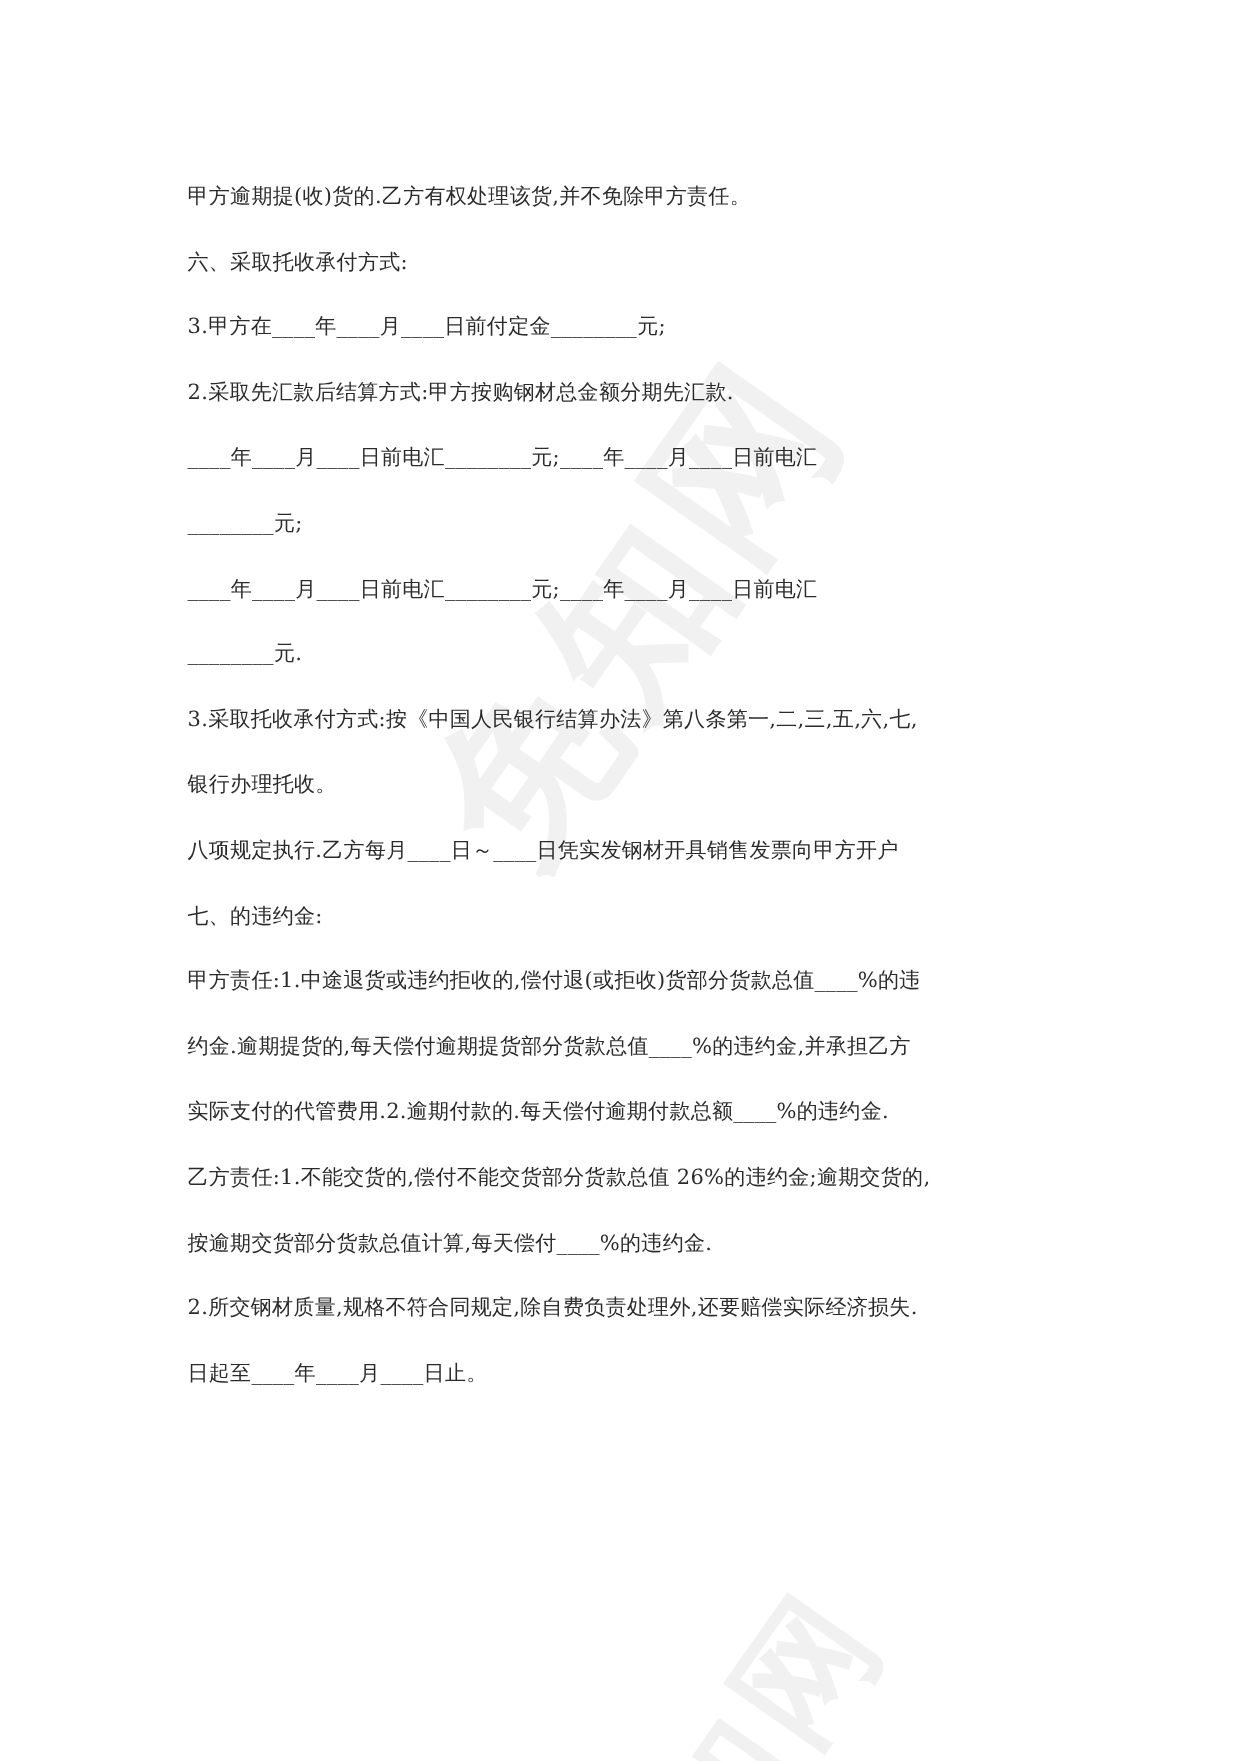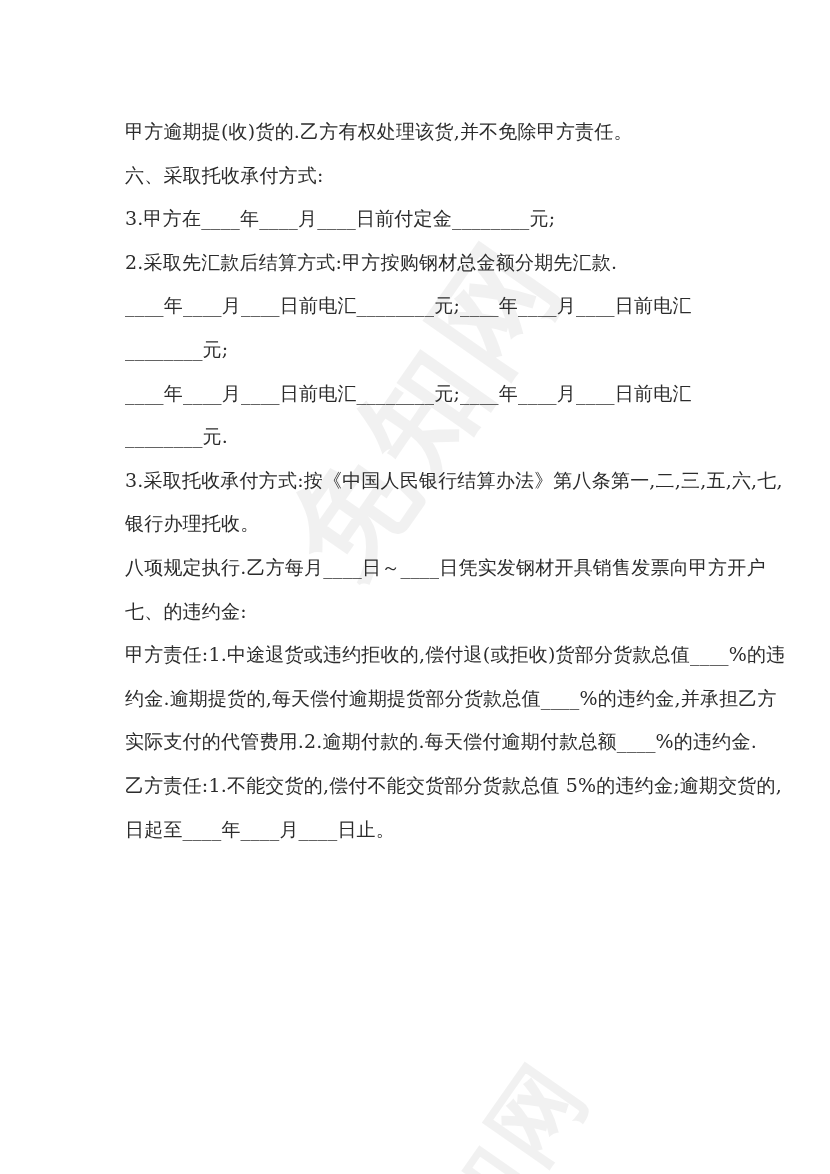--- a/index.html
+++ b/index.html
@@ -46,21 +46,21 @@
       font-size: 90px;
     }
     .content {
       position: absolute;
       left: 125px;
       top: 110px;
       width: 590px;
       z-index: 2;
     }
     .line {
-      font-size: 19px;
+      font-size: 14px;
       line-height: 43.6px;
       height: 43.6px;
       white-space: nowrap;
       letter-spacing: 0.2px;
     }
   </style>
 </head>
 <body>
 
 <div class="page">
@@ -76,16 +76,18 @@
     <div class="line">________元;</div>
     <div class="line">____年____月____日前电汇________元;____年____月____日前电汇</div>
     <div class="line">________元.</div>
     <div class="line">3.采取托收承付方式:按《中国人民银行结算办法》第八条第一,二,三,五,六,七,</div>
     <div class="line">银行办理托收。</div>
     <div class="line">八项规定执行.乙方每月____日～____日凭实发钢材开具销售发票向甲方开户</div>
     <div class="line">七、的违约金:</div>
     <div class="line">甲方责任:1.中途退货或违约拒收的,偿付退(或拒收)货部分货款总值____%的违</div>
     <div class="line">约金.逾期提货的,每天偿付逾期提货部分货款总值____%的违约金,并承担乙方</div>
     <div class="line">实际支付的代管费用.2.逾期付款的.每天偿付逾期付款总额____%的违约金.</div>
-    <div class="line">乙方责任:1.不能交货的,偿付不能交货部分货款总值 5%的违约金;逾期交货的,</div>
+    <div class="line">乙方责任:1.不能交货的,偿付不能交货部分货款总值 26%的违约金;逾期交货的,</div>
+    <div class="line">按逾期交货部分货款总值计算,每天偿付____%的违约金.</div>
+    <div class="line">2.所交钢材质量,规格不符合同规定,除自费负责处理外,还要赔偿实际经济损失.</div>
     <div class="line">日起至____年____月____日止。</div>
   </div>
 </div>
 
 </body></html>

